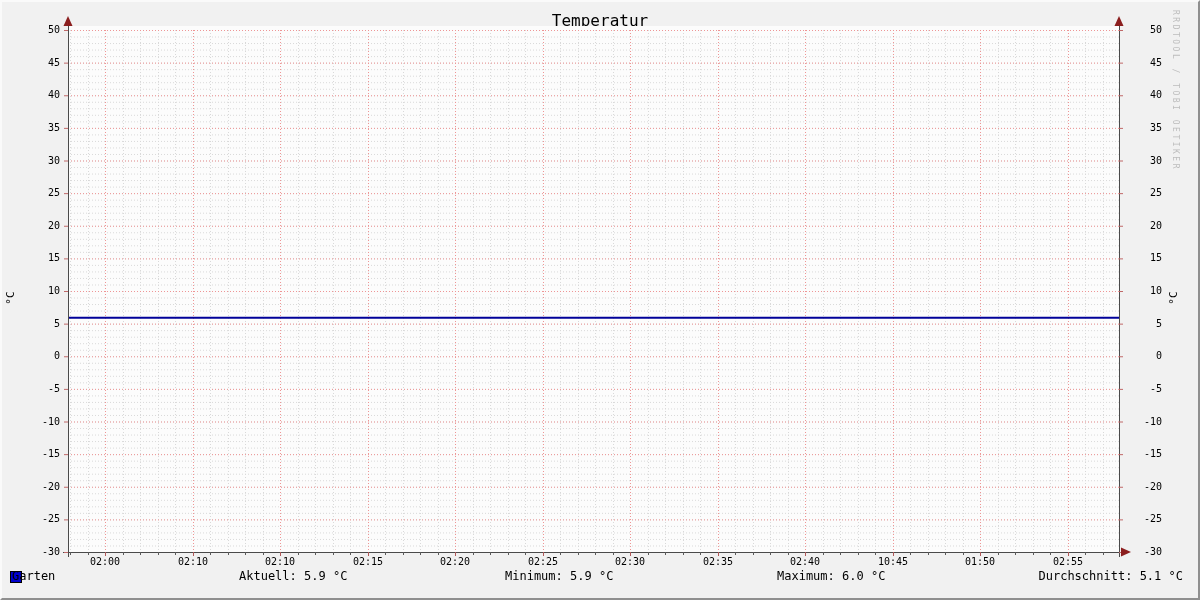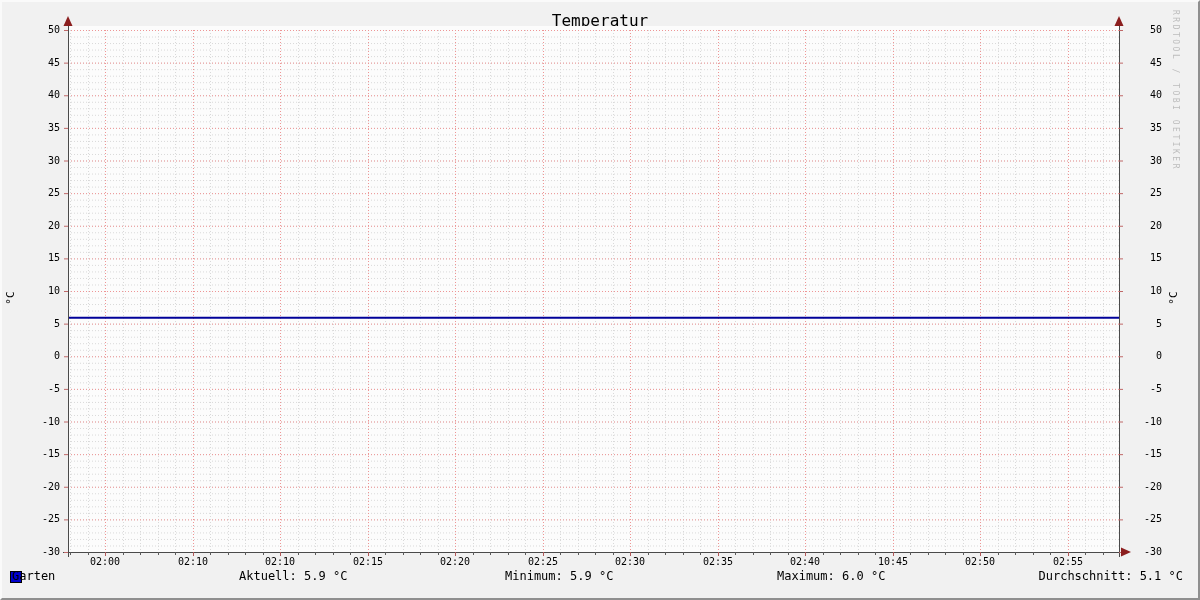--- a/index.html
+++ b/index.html
@@ -365,21 +365,21 @@
       <div class="tick xl" style="top: 553px; left: 73px;">02:00</div>
       <div class="tick xl" style="top: 553px; left: 161px;">02:10</div>
       <div class="tick xl" style="top: 553px; left: 248px;">02:10</div>
       <div class="tick xl" style="top: 553px; left: 336px;">02:15</div>
       <div class="tick xl" style="top: 553px; left: 423px;">02:20</div>
       <div class="tick xl" style="top: 553px; left: 511px;">02:25</div>
       <div class="tick xl" style="top: 553px; left: 598px;">02:30</div>
       <div class="tick xl" style="top: 553px; left: 686px;">02:35</div>
       <div class="tick xl" style="top: 553px; left: 773px;">02:40</div>
       <div class="tick xl" style="top: 553px; left: 861px;">10:45</div>
-      <div class="tick xl" style="top: 553px; left: 948px;">02:50</div>
+      <div class="tick xl" style="top: 553px; left: 948px;">01:50</div>
       <div class="tick xl" style="top: 553px; left: 1036px;">02:55</div>
     </div>
 
   <div class="axis-unit left">°C</div>
   <div class="axis-unit right">°C</div>
 
   <div class="watermark">RRDTOOL / TOBI OETIKER</div>
 
   <div class="leg-square" id="legend-square" style="background: rgb(0, 0, 204);"></div>
   <span class="leg" style="left:10px">Garten</span>

